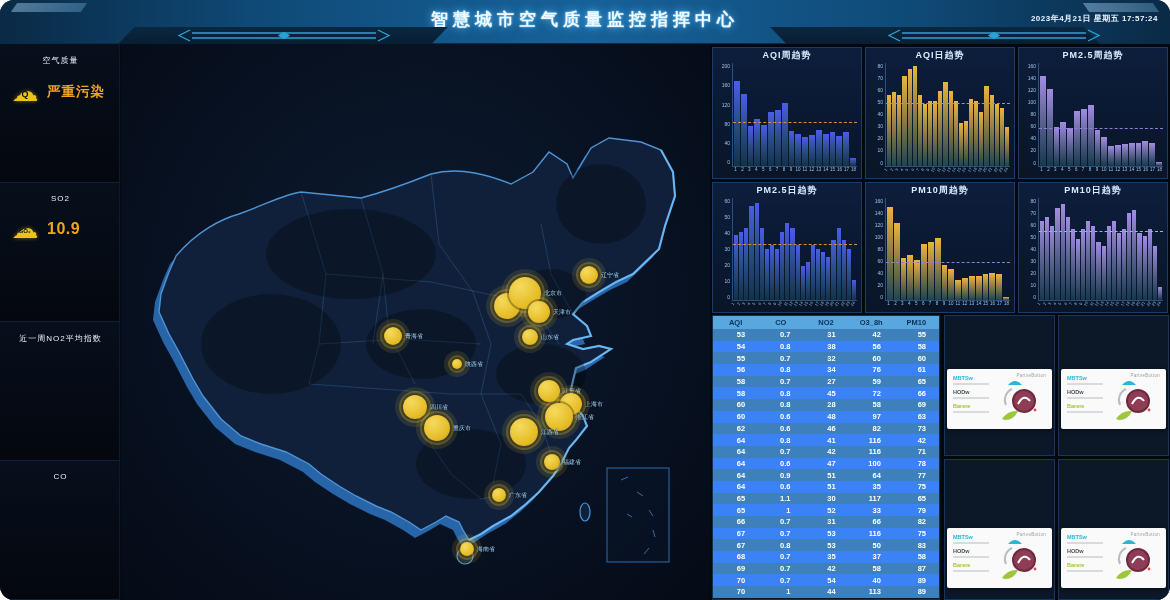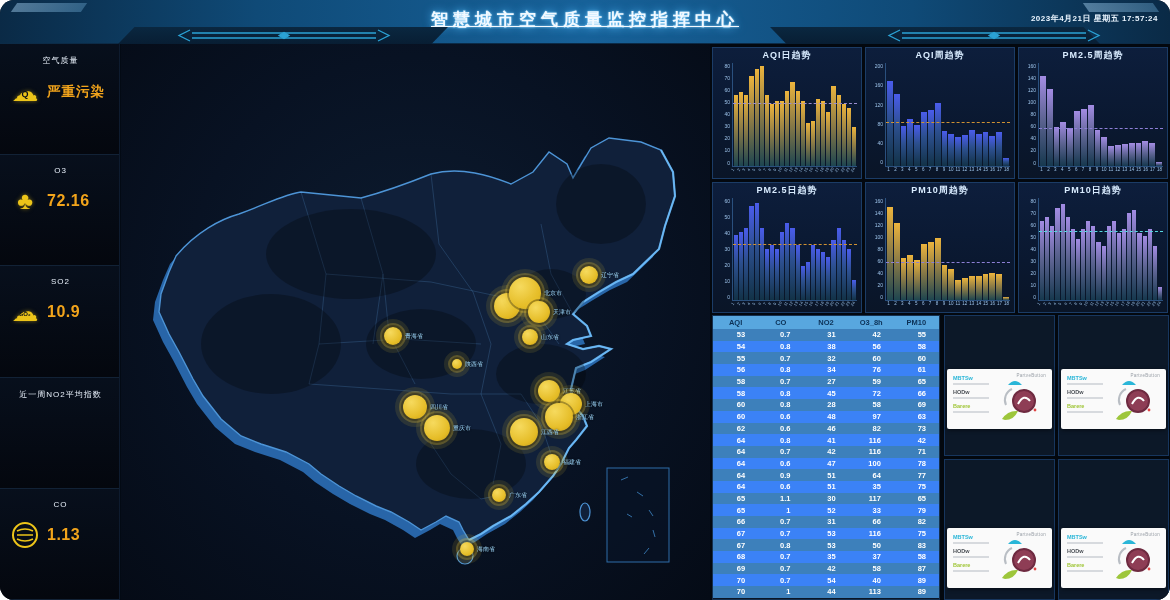--- a/index.html
+++ b/index.html
@@ -9,21 +9,21 @@
   
   .header{position:absolute;left:0;top:0;right:0;height:44px;
     background:linear-gradient(90deg,#0a2a46 0%,#0f4a77 22%,#176199 50%,#0f4a77 78%,#0a2a46 100%);
     border-bottom:1px solid #0c2b47;}
   .hdr-sliver{position:absolute;top:3px;width:70px;height:9px;background:linear-gradient(90deg,#8db8d8,#4f86ad);transform:skewX(-35deg);opacity:.55;}
   .hdr-sliver.l{left:14px}.hdr-sliver.r{right:14px;transform:skewX(35deg)}
   .hdr-trap{position:absolute;top:27px;height:17px;width:330px;background:linear-gradient(180deg,#0a2740,#081e33);}
   .hdr-trap.l{left:118px;clip-path:polygon(5% 0,100% 0,95% 100%,0 100%);}
   .hdr-trap.r{right:70px;clip-path:polygon(0 0,95% 0,100% 100%,5% 100%);}
   .page-title{position:absolute;left:0;right:0;top:8px;text-align:center;font-size:17px;font-weight:bold;
-    color:#f2f9ff;letter-spacing:5px;text-shadow:0 0 10px rgba(80,190,255,.95),0 0 2px #9fdcff;text-decoration:underline;}
+    color:#f2f9ff;letter-spacing:5px;text-shadow:0 0 10px rgba(80,190,255,.95),0 0 2px #9fdcff;}
   .datetime{position:absolute;right:12px;top:13px;font-size:8px;font-weight:bold;color:#eaf5ff;letter-spacing:.5px;}
   .orn{position:absolute;top:29px;width:216px;height:13px;}
   .orn.l{left:176px}.orn.r{left:886px}
 
   
   .sidebar{position:absolute;left:0;top:44px;bottom:0;width:120px;background:#04070e;border-right:1px solid #0e1b2e;display:flex;flex-direction:column;}
   .stat-card{flex:1;border-bottom:1px solid #122236;padding:11px 6px 2px 8px;background:linear-gradient(180deg,rgba(10,22,40,.55),rgba(3,7,14,.1));position:relative;}
   .stat-label{display:block;text-align:center;font-size:8px;color:#e6eef8;letter-spacing:1px;}
   .stat-body{display:flex;align-items:center;gap:5px;margin-top:11px;}
   .stat-icon{width:34px;height:30px;flex:none;position:relative;display:flex;align-items:center;justify-content:center;}
@@ -123,57 +123,39 @@
       <span class="stat-label">空气质量</span>
       <div class="stat-body">
         <span class="stat-icon">
           <span class="uni-ic">☁</span>
           <span class="ic-overlay">Q</span>
         </span>
         <span class="stat-value level">严重污染</span>
       </div>
     </div>
 
-    <div class="stat-card">
-      <span class="stat-label">O3</span>
-      <div class="stat-body">
-        <span class="stat-icon">
-            <span class="uni-ic" style="font-size:24px">♣</span>
-          </span>
-        <span class="stat-value">72.16</span>
-      </div>
-    </div>
 
     <div class="stat-card">
       <span class="stat-label">SO2</span>
       <div class="stat-body">
         <span class="stat-icon">
           <span class="uni-ic">☁</span>
           <span class="ic-overlay small">SO₂</span>
         </span>
         <span class="stat-value">10.9</span>
       </div>
     </div>
 
 
     <div class="stat-card">
       <span class="stat-label">近一周NO2平均指数</span>
     </div>
 
     <div class="stat-card">
       <span class="stat-label">CO</span>
-      <div class="stat-body">
-        <span class="stat-icon">
-          <svg width="28" height="28" viewBox="0 0 28 28">
-            <circle cx="14" cy="14" r="12" fill="none" stroke="#ecc419" stroke-width="2"></circle>
-            <path d="M6 10 Q14 6 22 10 M6 14 H22 M6 18 Q14 22 22 18" stroke="#ecc419" stroke-width="1.5" fill="none"></path>
-          </svg>
-        </span>
-        <span class="stat-value">1.13</span>
-      </div>
     </div>
   </div>
 
   <div class="map-area">
     <svg width="589" height="556" viewBox="0 0 589 556">
 
       <g transform="translate(-6,8)">
         <path d="M55,212 C75,188 100,175 118,170 C150,158 165,150 180,148 L240,154 C270,146 290,138 310,130 C340,122 370,132 390,140 L412,128 L428,108 L446,120 L452,134 L470,104 L488,94 L520,98 L540,106 L552,128 L554,152 L544,182 L538,205 L512,230 L495,238 L478,248 L462,258 L452,270 L466,282 L470,292 L452,296 L446,300 L462,305 L478,302 L490,305 L470,318 L455,324 L450,345 L452,360 L462,372 L466,382 L455,396 L448,404 L440,420 L432,432 L418,448 L405,460 L390,472 L372,482 L360,490 L348,496 L342,486 L338,478 L325,472 L315,478 L300,486 L288,478 L270,468 L255,462 L235,452 L218,442 L200,430 L188,420 L165,408 L140,400 L120,392 L100,375 L82,352 L72,335 L58,308 L48,290 L38,268 L40,250 L48,228 Z" fill="#2e74c0" opacity=".85"></path>
       </g>
 
@@ -270,20 +252,78 @@
           <span class="bubble-label" style="left: 17px;">广东省</span>
         </div>
         <div class="bubble" style="left: 339px; top: 498px; width: 14px; height: 14px;">
           <span class="bubble-label" style="left: 17px;">海南省</span>
         </div>
       </div>
   </div>
 
   <div class="right-panel">
     <div id="charts-grid">
+        <div class="chart-panel">
+          <div class="chart-title">AQI周趋势</div>
+          <div class="chart-body">
+            <div class="chart-yaxis">
+              <span class="ytick">200</span>
+              <span class="ytick">160</span>
+              <span class="ytick">120</span>
+              <span class="ytick">80</span>
+              <span class="ytick">40</span>
+              <span class="ytick">0</span>
+            </div>
+            <div class="chart-plotwrap">
+              <div class="chart-plot">
+                <div class="bars">
+                  <div class="bar blue" style="height: 82.5%;"></div>
+                  <div class="bar blue" style="height: 70%;"></div>
+                  <div class="bar blue" style="height: 39%;"></div>
+                  <div class="bar blue" style="height: 45%;"></div>
+                  <div class="bar blue" style="height: 40%;"></div>
+                  <div class="bar blue" style="height: 52.5%;"></div>
+                  <div class="bar blue" style="height: 54%;"></div>
+                  <div class="bar blue" style="height: 61%;"></div>
+                  <div class="bar blue" style="height: 34%;"></div>
+                  <div class="bar blue" style="height: 31%;"></div>
+                  <div class="bar blue" style="height: 27.5%;"></div>
+                  <div class="bar blue" style="height: 30%;"></div>
+                  <div class="bar blue" style="height: 35%;"></div>
+                  <div class="bar blue" style="height: 31%;"></div>
+                  <div class="bar blue" style="height: 32.5%;"></div>
+                  <div class="bar blue" style="height: 29%;"></div>
+                  <div class="bar blue" style="height: 32.5%;"></div>
+                  <div class="bar blue" style="height: 7.5%;"></div>
+                </div>
+                <div class="refline" style="bottom: 41%; border-top-color: rgb(207, 145, 50);"></div>
+              </div>
+              <div class="chart-xaxis">
+                <span class="xtick"><i>1</i></span>
+                <span class="xtick"><i>2</i></span>
+                <span class="xtick"><i>3</i></span>
+                <span class="xtick"><i>4</i></span>
+                <span class="xtick"><i>5</i></span>
+                <span class="xtick"><i>6</i></span>
+                <span class="xtick"><i>7</i></span>
+                <span class="xtick"><i>8</i></span>
+                <span class="xtick"><i>9</i></span>
+                <span class="xtick"><i>10</i></span>
+                <span class="xtick"><i>11</i></span>
+                <span class="xtick"><i>12</i></span>
+                <span class="xtick"><i>13</i></span>
+                <span class="xtick"><i>14</i></span>
+                <span class="xtick"><i>15</i></span>
+                <span class="xtick"><i>16</i></span>
+                <span class="xtick"><i>17</i></span>
+                <span class="xtick"><i>18</i></span>
+              </div>
+            </div>
+          </div>
+        </div>
         <div class="chart-panel">
           <div class="chart-title">AQI日趋势</div>
           <div class="chart-body">
             <div class="chart-yaxis">
               <span class="ytick">80</span>
               <span class="ytick">70</span>
               <span class="ytick">60</span>
               <span class="ytick">50</span>
               <span class="ytick">40</span>
               <span class="ytick">30</span>
@@ -344,78 +384,20 @@
                 <span class="xtick"><i>20</i></span>
                 <span class="xtick"><i>21</i></span>
                 <span class="xtick"><i>22</i></span>
                 <span class="xtick"><i>23</i></span>
                 <span class="xtick"><i>24</i></span>
               </div>
             </div>
           </div>
         </div>
         <div class="chart-panel">
-          <div class="chart-title">AQI周趋势</div>
-          <div class="chart-body">
-            <div class="chart-yaxis">
-              <span class="ytick">200</span>
-              <span class="ytick">160</span>
-              <span class="ytick">120</span>
-              <span class="ytick">80</span>
-              <span class="ytick">40</span>
-              <span class="ytick">0</span>
-            </div>
-            <div class="chart-plotwrap">
-              <div class="chart-plot">
-                <div class="bars">
-                  <div class="bar blue" style="height: 82.5%;"></div>
-                  <div class="bar blue" style="height: 70%;"></div>
-                  <div class="bar blue" style="height: 39%;"></div>
-                  <div class="bar blue" style="height: 45%;"></div>
-                  <div class="bar blue" style="height: 40%;"></div>
-                  <div class="bar blue" style="height: 52.5%;"></div>
-                  <div class="bar blue" style="height: 54%;"></div>
-                  <div class="bar blue" style="height: 61%;"></div>
-                  <div class="bar blue" style="height: 34%;"></div>
-                  <div class="bar blue" style="height: 31%;"></div>
-                  <div class="bar blue" style="height: 27.5%;"></div>
-                  <div class="bar blue" style="height: 30%;"></div>
-                  <div class="bar blue" style="height: 35%;"></div>
-                  <div class="bar blue" style="height: 31%;"></div>
-                  <div class="bar blue" style="height: 32.5%;"></div>
-                  <div class="bar blue" style="height: 29%;"></div>
-                  <div class="bar blue" style="height: 32.5%;"></div>
-                  <div class="bar blue" style="height: 7.5%;"></div>
-                </div>
-                <div class="refline" style="bottom: 41%; border-top-color: rgb(207, 145, 50);"></div>
-              </div>
-              <div class="chart-xaxis">
-                <span class="xtick"><i>1</i></span>
-                <span class="xtick"><i>2</i></span>
-                <span class="xtick"><i>3</i></span>
-                <span class="xtick"><i>4</i></span>
-                <span class="xtick"><i>5</i></span>
-                <span class="xtick"><i>6</i></span>
-                <span class="xtick"><i>7</i></span>
-                <span class="xtick"><i>8</i></span>
-                <span class="xtick"><i>9</i></span>
-                <span class="xtick"><i>10</i></span>
-                <span class="xtick"><i>11</i></span>
-                <span class="xtick"><i>12</i></span>
-                <span class="xtick"><i>13</i></span>
-                <span class="xtick"><i>14</i></span>
-                <span class="xtick"><i>15</i></span>
-                <span class="xtick"><i>16</i></span>
-                <span class="xtick"><i>17</i></span>
-                <span class="xtick"><i>18</i></span>
-              </div>
-            </div>
-          </div>
-        </div>
-        <div class="chart-panel">
           <div class="chart-title">PM2.5周趋势</div>
           <div class="chart-body">
             <div class="chart-yaxis">
               <span class="ytick">160</span>
               <span class="ytick">140</span>
               <span class="ytick">120</span>
               <span class="ytick">100</span>
               <span class="ytick">80</span>
               <span class="ytick">60</span>
               <span class="ytick">40</span>

